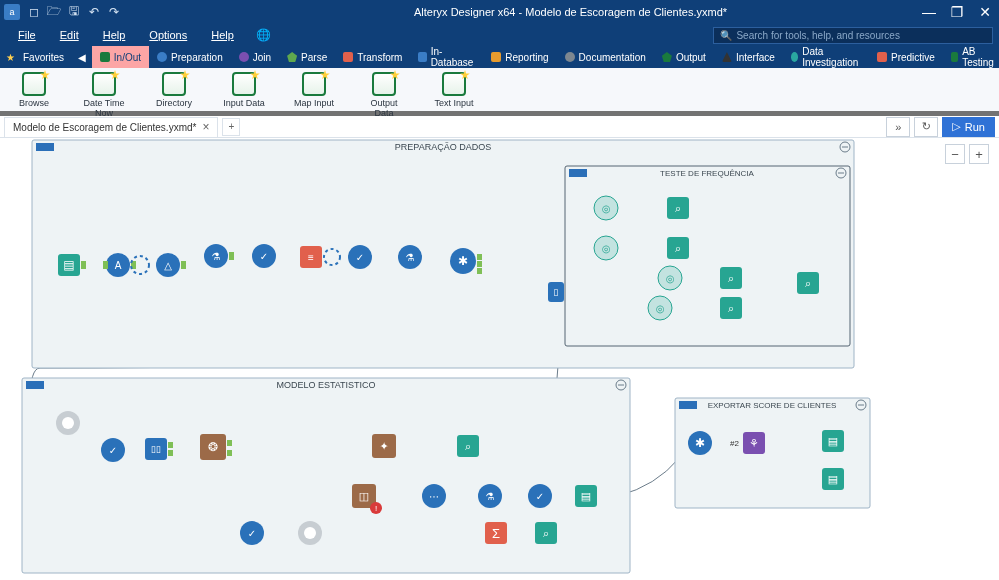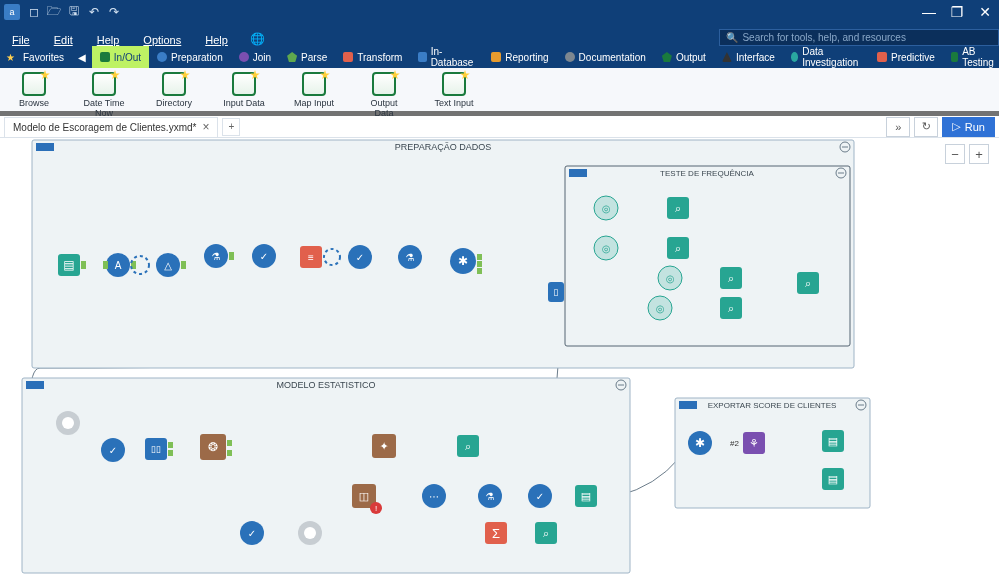--- a/index.html
+++ b/index.html
@@ -7,31 +7,31 @@
 
 
 .titlebar{height:24px;background:#0f3f78;color:#fff;display:flex;align-items:center;}
 .titlebar .appicon{width:16px;height:16px;background:#3a7dc6;border-radius:2px;margin:0 4px;display:flex;align-items:center;justify-content:center;font-size:9px;color:#fff;}
 .titlebar .tbico{width:20px;text-align:center;font-size:12px;color:#d6e4f3;cursor:pointer;}
 .titlebar .title{flex:0 0 auto;margin-left:290px;font-size:11px;}
 .titlebar .spacer{flex:1;}
 .titlebar .winbtn{width:28px;text-align:center;font-size:14px;cursor:pointer;}
 
 
-.menubar{height:22px;background:#0f3f78;color:#fff;display:flex;align-items:flex-end;padding:0 0;}
+.menubar{height:22px;background:#0f3f78;color:#fff;display:flex;align-items:center;padding:0 6px;}
 .menubar .mitem{padding:0 12px;font-size:11px;cursor:pointer;text-decoration:underline;text-decoration-color:transparent;}
 .menubar .underline{text-decoration:underline;}
 .menubar .globe{margin-left:10px;font-size:12px;}
 .menubar .search{margin-left:auto;width:280px;height:17px;background:#0b2f5b;border:1px solid #2c5f9e;display:flex;align-items:center;color:#8aa8c8;padding:0 6px;font-size:10px;}
 .menubar .search .sicon{margin-right:4px;}
 
 
 .ribtabs{height:22px;background:#0f3f78;color:#fff;display:flex;align-items:center;padding:0 6px;font-size:10px;}
 .ribtabs .tab{display:flex;align-items:center;padding:0 8px;height:22px;cursor:pointer;gap:4px;}
-.ribtabs .tab.active{background:#bef264;color:#0f3f78;}
+.ribtabs .tab.active{background:#fca5a5;color:#0f3f78;}
 .ribtabs .tabico{width:10px;height:10px;border-radius:2px;display:inline-block;}
 .ribtabs .arrow{padding:0 6px;font-size:10px;}
 .ribtabs .star{color:#ffd050;}
 
 
 .toolbox{height:48px;background:#f6f8fb;border-bottom:5px solid #737373;display:flex;align-items:flex-start;padding:4px 10px;gap:22px;}
 .toolbox .tool{display:flex;flex-direction:column;align-items:center;width:48px;position:relative;cursor:pointer;}
 .toolbox .tool .ticon{width:24px;height:24px;border:2px solid #1a7a3d;border-radius:4px;background:linear-gradient(#fff,#e7f3ea);position:relative;}
 .toolbox .tool .ticon::after{content:"";position:absolute;top:-4px;right:-6px;width:10px;height:10px;background:#ffcf3a;clip-path:polygon(50% 0,61% 35%,98% 35%,68% 57%,79% 91%,50% 70%,21% 91%,32% 57%,2% 35%,39% 35%);}
 .toolbox .tool .tlabel{font-size:9px;color:#2b3540;text-align:center;margin-top:2px;line-height:10px;}
@@ -73,20 +73,21 @@
 </head>
 <body>
 
 <div class="titlebar">
   <div class="appicon">a</div>
   <div class="tbico">◻</div>
   <div class="tbico">🗁</div>
   <div class="tbico">🖫</div>
   <div class="tbico">↶</div>
   <div class="tbico">↷</div>
+  <div class="title">Alteryx Designer x64 - Modelo de Escoragem de Clientes.yxmd*</div>
   <div class="spacer"></div>
   <div class="winbtn">—</div>
   <div class="winbtn">❐</div>
   <div class="winbtn">✕</div>
 </div>
 
 <div class="menubar">
   <div class="mitem"><span class="underline">File</span></div>
   <div class="mitem"><span class="underline">Edit</span></div>
   <div class="mitem"><span class="underline">Help</span></div>

